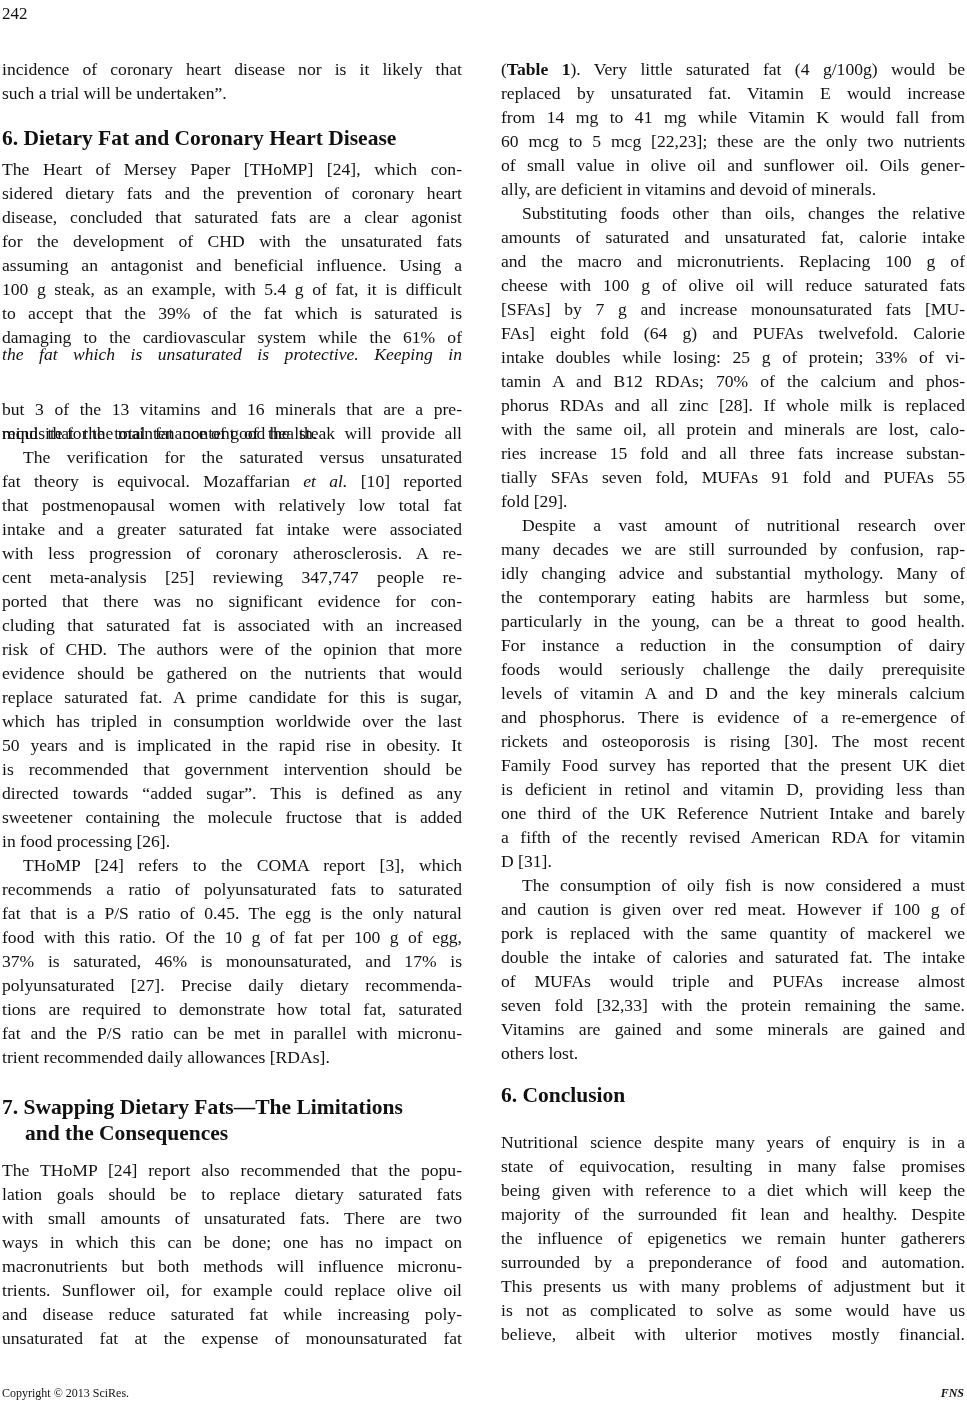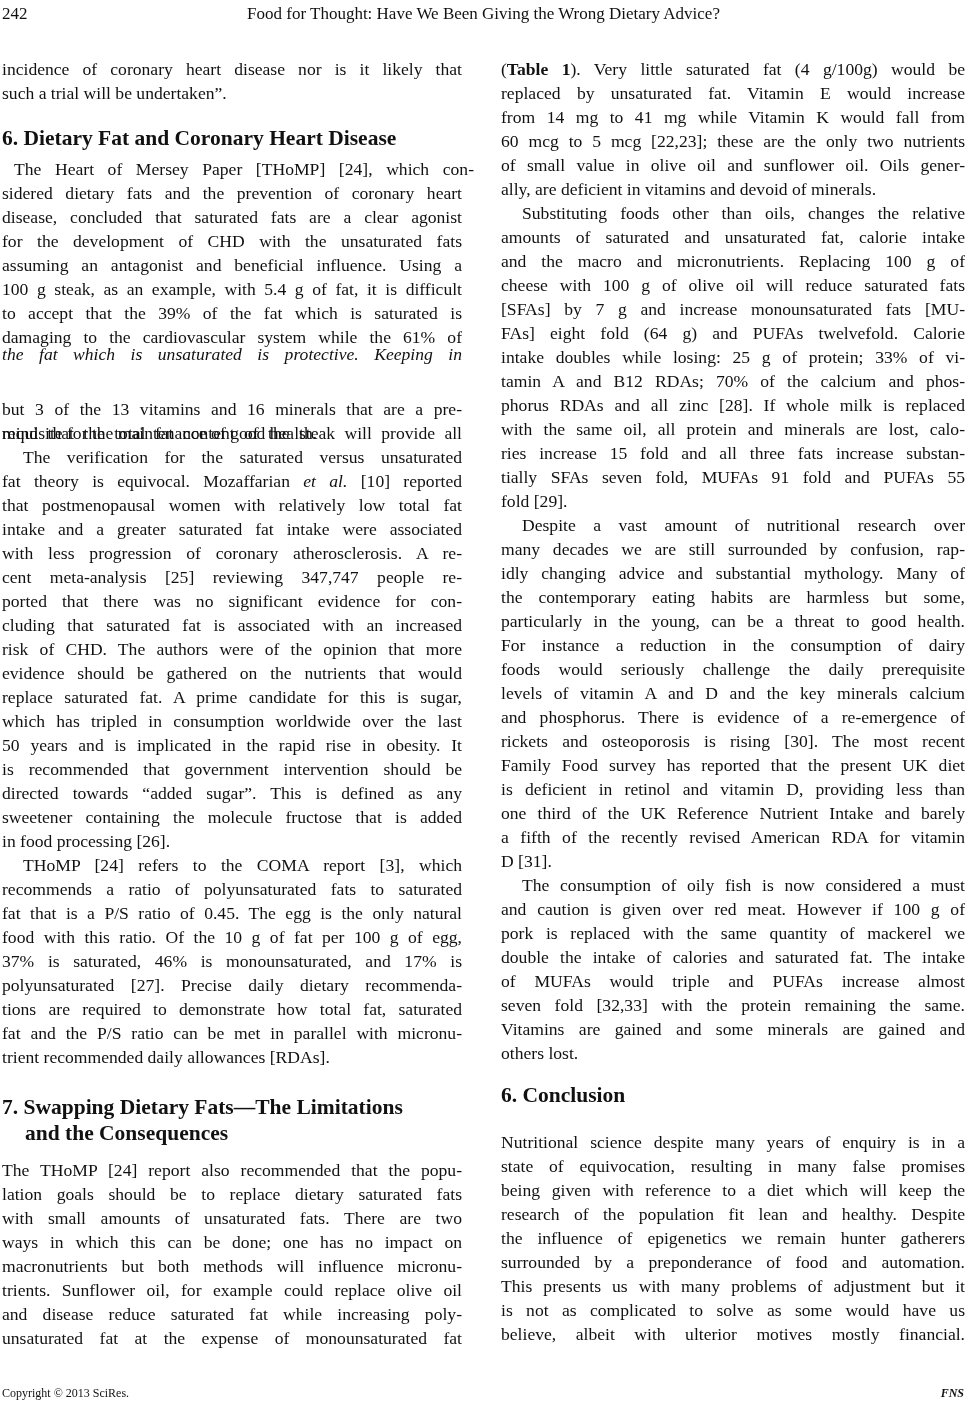--- a/index.html
+++ b/index.html
@@ -23,30 +23,29 @@
   .foot .cp { position: absolute; left: 2px; }
   .foot .jr { position: absolute; right: 3px; font-style: italic; font-weight: bold; }
   b { font-weight: bold; }
   i { font-style: italic; }
 </style>
 </head>
 <body>
 
 <div class="hdr">
   <span class="pg">242</span>
-  <span class="rt">Food for Thought: Have We Been Giving the Wrong Dietary Advice?</span>
 </div>
 
 <div class="col left" id="col-left">
     <div class="h" style="top: 125px;">6. Dietary Fat and Coronary Heart Disease</div>
     <div class="h" style="top: 1094px;">7. Swapping Dietary Fats—The Limitations</div>
     <div class="h sub" style="top: 1120px;">and the Consequences</div>
     <div class="ln" style="top: 57px; white-space: normal; overflow: hidden;">incidence of coronary heart disease nor is it likely that</div>
     <div class="ln last" style="top: 81px;">such a trial will be undertaken”.</div>
-    <div class="ln" style="top: 157px; white-space: normal; overflow: hidden; margin-left: 12px;">The Heart of Mersey Paper [THoMP] [24], which con-</div>
+    <div class="ln" style="top: 157px; white-space: normal; overflow: hidden;">The Heart of Mersey Paper [THoMP] [24], which con-</div>
     <div class="ln" style="top: 181px; white-space: normal; overflow: hidden;">sidered dietary fats and the prevention of coronary heart</div>
     <div class="ln" style="top: 205px; white-space: normal; overflow: hidden;">disease, concluded that saturated fats are a clear agonist</div>
     <div class="ln" style="top: 229px; white-space: normal; overflow: hidden;">for the development of CHD with the unsaturated fats</div>
     <div class="ln" style="top: 253px; white-space: normal; overflow: hidden;">assuming an antagonist and beneficial influence. Using a</div>
     <div class="ln" style="top: 277px; white-space: normal; overflow: hidden;">100 g steak, as an example, with 5.4 g of fat, it is difficult</div>
     <div class="ln" style="top: 301px; white-space: normal; overflow: hidden;">to accept that the 39% of the fat which is saturated is</div>
     <div class="ln" style="top: 325px; white-space: normal; overflow: hidden;">damaging to the cardiovascular system while the 61% of</div>
     <div class="ln" style="top: 342px; white-space: normal; overflow: hidden; font-style: italic;">the fat which is unsaturated is protective. Keeping in</div>
     <div class="ln" style="top: 373px; white-space: normal; overflow: hidden; margin-top: 48px;">mind that the total fat content of the steak will provide all</div>
     <div class="ln" style="top: 397px; white-space: normal; overflow: hidden;">but 3 of the 13 vitamins and 16 minerals that are a pre-</div>
@@ -126,21 +125,21 @@
     <div class="ln" style="top: 897px; white-space: normal; overflow: hidden;">and caution is given over red meat. However if 100 g of</div>
     <div class="ln" style="top: 921px; white-space: normal; overflow: hidden;">pork is replaced with the same quantity of mackerel we</div>
     <div class="ln" style="top: 945px; white-space: normal; overflow: hidden;">double the intake of calories and saturated fat. The intake</div>
     <div class="ln" style="top: 969px; white-space: normal; overflow: hidden;">of MUFAs would triple and PUFAs increase almost</div>
     <div class="ln" style="top: 993px; white-space: normal; overflow: hidden;">seven fold [32,33] with the protein remaining the same.</div>
     <div class="ln" style="top: 1017px; white-space: normal; overflow: hidden;">Vitamins are gained and some minerals are gained and</div>
     <div class="ln last" style="top: 1041px;">others lost.</div>
     <div class="ln" style="top: 1130px; white-space: normal; overflow: hidden;">Nutritional science despite many years of enquiry is in a</div>
     <div class="ln" style="top: 1154px; white-space: normal; overflow: hidden;">state of equivocation, resulting in many false promises</div>
     <div class="ln" style="top: 1178px; white-space: normal; overflow: hidden;">being given with reference to a diet which will keep the</div>
-    <div class="ln" style="top: 1202px; white-space: normal; overflow: hidden;">research of the population fit lean and healthy. Despite</div>
+    <div class="ln" style="top: 1202px; white-space: normal; overflow: hidden;">majority of the surrounded fit lean and healthy. Despite</div>
     <div class="ln" style="top: 1226px; white-space: normal; overflow: hidden;">the influence of epigenetics we remain hunter gatherers</div>
     <div class="ln" style="top: 1250px; white-space: normal; overflow: hidden;">surrounded by a preponderance of food and automation.</div>
     <div class="ln" style="top: 1274px; white-space: normal; overflow: hidden;">This presents us with many problems of adjustment but it</div>
     <div class="ln" style="top: 1298px; white-space: normal; overflow: hidden;">is not as complicated to solve as some would have us</div>
     <div class="ln" style="top: 1322px; white-space: normal; overflow: hidden;">believe, albeit with ulterior motives mostly financial.</div>
   </div>
 
 <div class="foot">
   <span class="cp">Copyright © 2013 SciRes.</span>
   <span class="jr">FNS</span>

